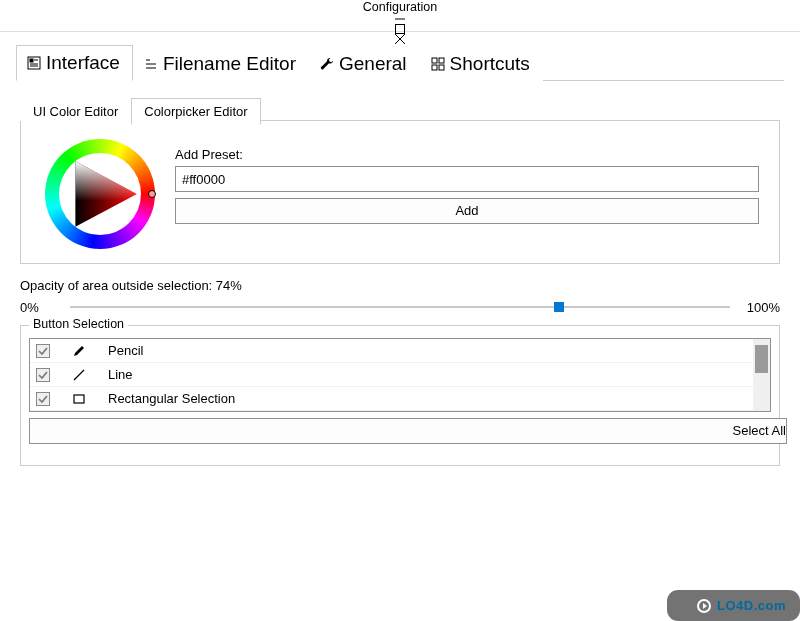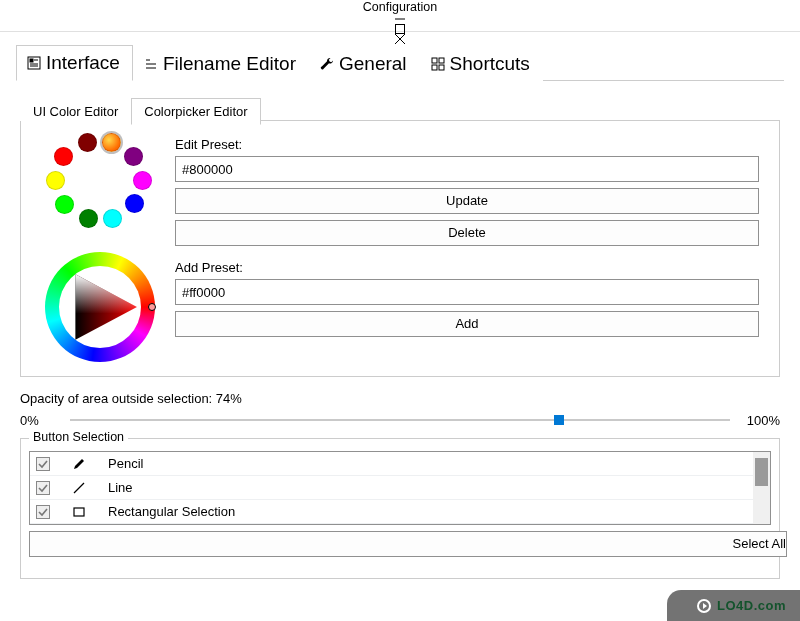--- a/index.html
+++ b/index.html
@@ -66,21 +66,21 @@
 .bs-item { display: flex; align-items: center; gap: 22px; height: 24px; padding: 0 6px; border-bottom: 1px solid #eef0f2; }
 .bs-item:last-child { border-bottom: none; }
 .bs-check { width: 14px; height: 14px; border: 1px solid #888; background: #eee; display: flex; align-items: center; justify-content: center; }
 .bs-check svg { width: 10px; height: 10px; }
 .bs-icon { width: 14px; height: 14px; }
 .select-all { margin: 6px 8px 21px 8px; text-align: right; }
 
 .section-area { }
 
 
-.watermark { position: absolute; right: 0; bottom: 0; background: rgba(0,0,0,0.55); color: #14532d; font-weight: 600; font-size: 14px; padding: 8px 14px 8px 30px; border-top-left-radius: 14px; letter-spacing: 0.5px; display: flex; align-items: center; gap: 6px; }
+.watermark { position: absolute; right: 0; bottom: 0; background: rgba(0,0,0,0.55); color: #0369a1; font-weight: 600; font-size: 14px; padding: 8px 14px 8px 30px; border-top-left-radius: 14px; letter-spacing: 0.5px; display: flex; align-items: center; gap: 6px; border-radius: 11px; }
 .watermark .circ { width: 14px; height: 14px; border: 2px solid #fff; border-radius: 50%; display: flex; align-items: center; justify-content: center; position: relative; }
 .watermark .circ .arrow { width: 0; height: 0; border-left: 4px solid #fff; border-top: 3px solid transparent; border-bottom: 3px solid transparent; position: absolute; left: 4px; }
 </style>
 </head>
 <body>
 
 <div class="titlebar">
   <div class="app-icon"></div>
   <div class="title">Configuration</div>
   <div class="spacer"></div>
@@ -142,41 +142,20 @@
 
   <div class="content section-area">
 
     <div class="sub-tabs">
       <div class="sub-tab"><span>UI Color Editor</span></div>
       <div class="sub-tab active"><span>Colorpicker Editor</span></div>
     </div>
 
     <div class="colorpicker-pane">
 
-      <div class="row">
-        <div class="swatch-ring">
-
-          <div class="sw" style="left:33px; top:0px; background:#800000"></div>
-          <div class="sw" style="left:57px; top:0px; background:radial-gradient(circle at 35% 35%, #ffd84a, #ff6b00 70%); box-shadow: 0 0 0 2px rgba(0,0,0,.25)"></div>
-          <div class="sw" style="left:79px; top:14px; background:#800080"></div>
-          <div class="sw" style="left:9px; top:14px; background:#ff0000"></div>
-          <div class="sw" style="left:88px; top:38px; background:#ff00ff"></div>
-          <div class="sw" style="left:1px; top:38px; background:#ffff00"></div>
-          <div class="sw" style="left:80px; top:61px; background:#0000ff"></div>
-          <div class="sw" style="left:10px; top:62px; background:#00ff00"></div>
-          <div class="sw" style="left:58px; top:76px; background:#00ffff"></div>
-          <div class="sw" style="left:34px; top:76px; background:#008000"></div>
-        </div>
-        <div class="col-controls">
-          <label>Edit Preset:</label>
-          <input class="txt" value="#800000" style="">
-          <div class="btn">Update</div>
-          <div class="btn">Delete</div>
-        </div>
-      </div>
 
       <div class="wheel-block">
         <div class="wheel">
           <div class="ring"></div>
           <div class="tri-wrap">
             <svg class="tri" viewBox="0 0 100 100">
               <defs>
                 <linearGradient id="g1" x1="0" y1="0" x2="1" y2="0">
                   <stop offset="0" stop-color="#000"></stop>
                   <stop offset="1" stop-color="#ff0000"></stop>

